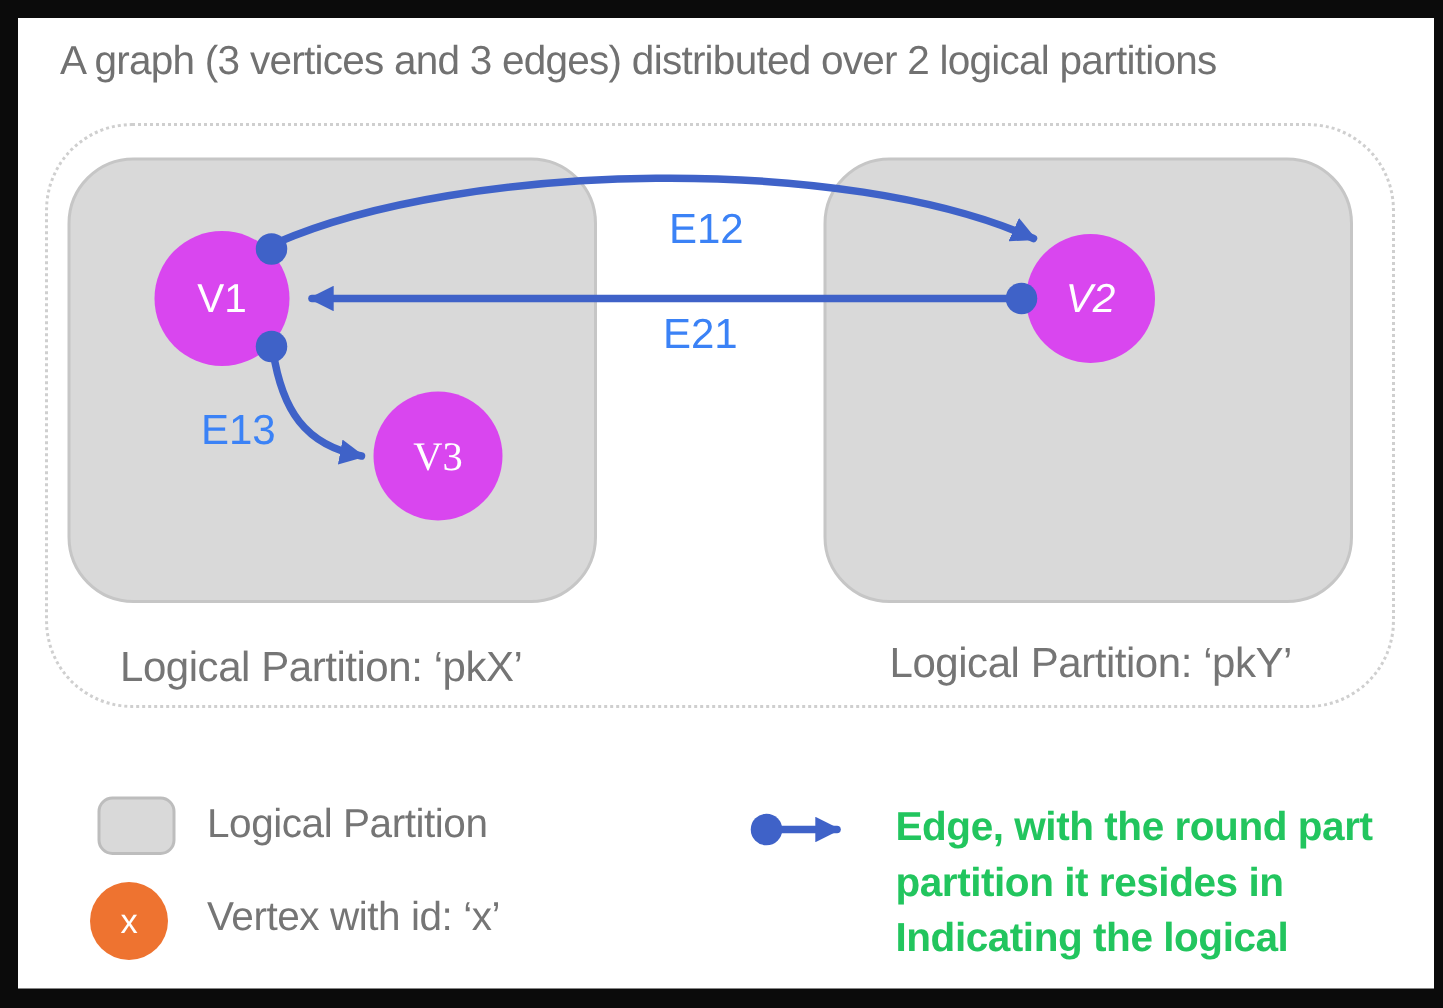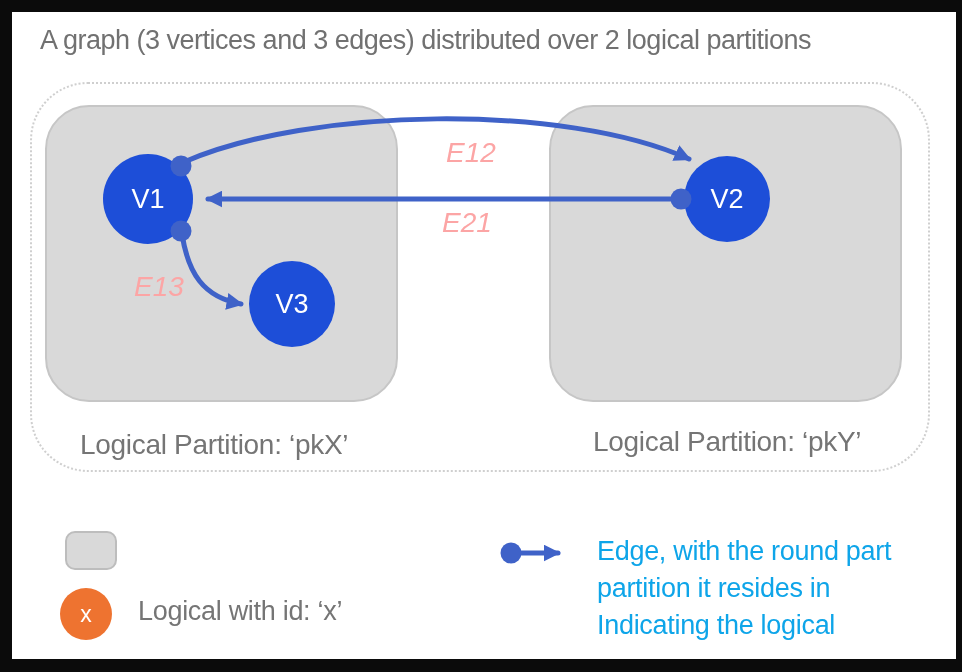--- a/index.html
+++ b/index.html
@@ -16,28 +16,28 @@
     position:absolute;left:30px;top:82px;width:896px;height:386px;
     border:2px dotted #cfcfcf;border-radius:58px;box-sizing:content-box;background:transparent;
   }
   .partition{
     position:absolute;background:#d9d9d9;border:2px solid #c6c6c6;
     border-radius:44px;box-sizing:border-box;
   }
   .partition-left{left:45px;top:105px;width:353px;height:297px;}
   .partition-right{left:549px;top:105px;width:353px;height:297px;}
   .vertex{
-    position:absolute;border-radius:50%;background:#1d4ed8;color:#ffffff;
+    position:absolute;border-radius:50%;background:#d946ef;color:#ffffff;
     display:flex;align-items:center;justify-content:center;font-size:27px;
   }
   .vertex-v1{left:103px;top:154px;width:90px;height:90px;}
-  .vertex-v2{left:684px;top:156px;width:86px;height:86px;}
-  .vertex-v3{left:249px;top:261px;width:86px;height:86px;}
+  .vertex-v2{left:684px;top:156px;width:86px;height:86px;font-style:italic;}
+  .vertex-v3{left:249px;top:261px;width:86px;height:86px;font-family:Liberation Serif, serif;}
   svg.edges{position:absolute;left:0;top:0;pointer-events:none;}
-  .edge-label{position:absolute;font-size:28px;color:#fca5a5;white-space:nowrap;font-style:italic;}
+  .edge-label{position:absolute;font-size:28px;color:#3b82f6;white-space:nowrap;}
   #label-e12{left:446px;top:137px;}
   #label-e21{left:442px;top:207px;}
   #label-e13{left:134px;top:271px;}
   .partition-label{position:absolute;font-size:28px;color:#757575;white-space:nowrap;letter-spacing:-0.3px;}
   #label-pkx{left:80px;top:429px;}
   #label-pky{left:593px;top:426px;}
   .legend-box{
     position:absolute;left:65px;top:531px;width:52px;height:39px;
     background:#d9d9d9;border:2px solid #bdbdbd;border-radius:10px;box-sizing:border-box;
   }
@@ -45,21 +45,21 @@
   #legend-partition-text{left:138px;top:534px;}
   #legend-vertex-text{left:138px;top:596px;}
   .legend-vertex{
     position:absolute;left:60px;top:588px;width:52px;height:52px;border-radius:50%;
     background:#ee7330;color:#ffffff;display:flex;align-items:center;justify-content:center;
     font-size:23px;
   }
   .legend-edge-symbol{position:absolute;left:494px;top:538px;}
   .legend-edge-text{
     position:absolute;left:597px;top:533px;font-size:27px;line-height:37px;
-    color:#0ea5e9;white-space:nowrap;letter-spacing:-0.3px;
+    color:#22c55e;white-space:nowrap;letter-spacing:-0.3px;font-weight:bold;
   }
 </style>
 </head>
 <body>
 
 <div class="stage">
   <div class="canvas"></div>
 
   <div class="title">A graph (3 vertices and 3 edges) distributed over 2 logical partitions</div>
 
@@ -90,23 +90,24 @@
   </svg>
 
   <div class="edge-label" id="label-e12">E12</div>
   <div class="edge-label" id="label-e21">E21</div>
   <div class="edge-label" id="label-e13">E13</div>
 
   <div class="partition-label" id="label-pky">Logical Partition: ‘pkY’</div>
   <div class="partition-label" id="label-pkx">Logical Partition: ‘pkX’</div>
 
   <div class="legend-box"></div>
+  <div class="legend-text" id="legend-partition-text">Logical Partition</div>
 
   <div class="legend-vertex">x</div>
-  <div class="legend-text" id="legend-vertex-text">Logical with id: ‘x’</div>
+  <div class="legend-text" id="legend-vertex-text">Vertex with id: ‘x’</div>
 
   <svg class="legend-edge-symbol" width="90" height="30" viewBox="0 0 90 30">
     <path d="M 24 15 L 64 15" fill="none" stroke="#3f62c8" stroke-width="5" stroke-linecap="round" marker-end="url(#arrow)"></path>
     <circle cx="17" cy="15" r="10.5" fill="#3f62c8"></circle>
   </svg>
   <div class="legend-edge-text">
     <div>Edge, with the round part</div>
     <div>partition it resides in</div>
     <div>Indicating the logical</div>
   </div>

